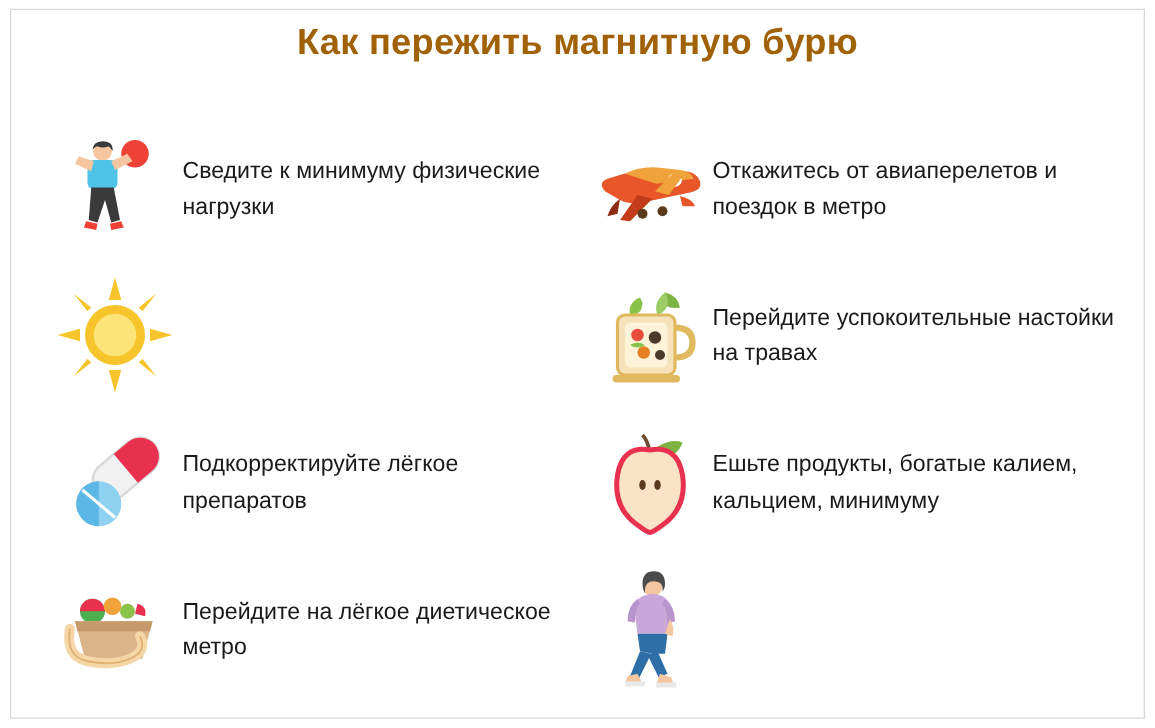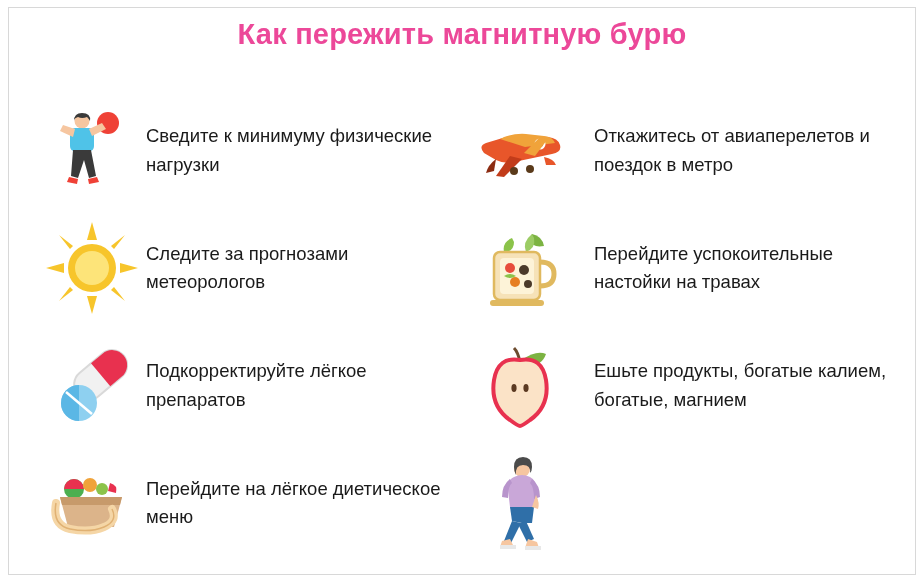--- a/index.html
+++ b/index.html
@@ -29,21 +29,21 @@
     pointer-events: none;
   }
   .title {
     position: absolute;
     left: 0;
     top: 18px;
     width: 924px;
     text-align: center;
     font-size: 29px;
     font-weight: bold;
-    color: #ec4899;
+    color: #a16207;
     letter-spacing: 0.2px;
   }
   .grid {
     position: absolute;
     left: 30px;
     top: 92px;
     width: 864px;
     height: 470px;
     display: grid;
     grid-template-columns: 1fr 1fr;
@@ -66,21 +66,21 @@
     justify-content: center;
   }
   .tip .text {
     font-size: 18.5px;
     line-height: 1.55;
     color: #1a1a1a;
     max-width: 320px;
   }
   
   .col2 .icon { flex-basis: 100px; width: 100px; }
-  .col2 .text { max-width: 330px; margin-left: 24px; }
+  .col2 .text { max-width: 330px; }
 </style>
 </head>
 <body>
 
 <div id="infographic">
 
   <div class="frame"></div>
 
   <div class="title">Как пережить магнитную бурю</div>
 
@@ -131,21 +131,20 @@
             <polygon points="96,50 78,45 78,55"></polygon>
             <polygon points="17,17 31,28 28,31"></polygon>
             <polygon points="83,17 72,31 69,28"></polygon>
             <polygon points="17,83 28,69 31,72"></polygon>
             <polygon points="83,83 69,72 72,69"></polygon>
           </g>
           <circle cx="50" cy="50" r="24" fill="#f7c52b"></circle>
           <circle cx="50" cy="50" r="17" fill="#fde479"></circle>
         </svg>
       </span>
-      <span class="text">Следите за прогнозами метеорологов</span>
     </div>
 
     <div class="tip col2">
       <span class="icon">
         <svg width="100" height="100" viewBox="0 0 100 100">
           <path d="M62 16 q10 2 12 12 q-12 2 -14 -6z" fill="#7cb342"></path>
           <path d="M62 16 q-10 8 -6 18 q10 -4 8 -14z" fill="#9ccc65"></path>
           <path d="M42 20 q-10 4 -8 14 q10 0 10 -10z" fill="#8bc34a"></path>
           <rect x="24" y="34" width="46" height="48" rx="6" fill="#f6e2b8" stroke="#e0b95f" stroke-width="2.5"></rect>
           <path d="M70 44 q14 0 14 12 q0 12 -14 12" fill="none" stroke="#e0b95f" stroke-width="5"></path>
@@ -180,38 +179,38 @@
       <span class="icon">
         <svg width="100" height="100" viewBox="0 0 100 100">
           <path d="M52 24 q14 -10 24 -6 q-4 12 -18 12z" fill="#7cb342"></path>
           <path d="M50 26 q-2 -10 -6 -14" stroke="#6d4c2f" stroke-width="3" fill="none"></path>
           <path d="M50 24 q-22 -4 -26 20 q-4 26 16 40 q8 6 10 6 q2 0 10 -6 q20 -14 16 -40 q-4 -24 -26 -20z" fill="#fbe3c7"></path>
           <path d="M50 24 q-22 -4 -26 20 q-4 26 16 40 q8 6 10 6 q2 0 10 -6 q20 -14 16 -40 q-4 -24 -26 -20z" fill="none" stroke="#e8314f" stroke-width="4"></path>
           <ellipse cx="44" cy="52" rx="2.6" ry="4" fill="#5b3a22"></ellipse>
           <ellipse cx="56" cy="52" rx="2.6" ry="4" fill="#5b3a22"></ellipse>
         </svg>
       </span>
-      <span class="text">Ешьте продукты, богатые калием, богатые, магнием</span>
+      <span class="text">Ешьте продукты, богатые калием, кальцием, минимуму</span>
     </div>
 
     <div class="tip">
       <span class="icon">
         <svg width="100" height="100" viewBox="0 0 100 100">
           <circle cx="32" cy="36" r="10" fill="#4caf50"></circle>
           <path d="M22 36 a10 10 0 0 1 20 0z" fill="#e8314f"></path>
           <circle cx="48" cy="32" r="7" fill="#f0a33a"></circle>
           <circle cx="60" cy="36" r="6" fill="#8bc34a"></circle>
           <path d="M68 30 q8 2 6 10 l-8 -2z" fill="#e8314f"></path>
           <path d="M18 44 h62 l-8 30 h-46z" fill="#dcb48a"></path>
           <path d="M18 44 h62 l-2 8 h-58z" fill="#c79a6b"></path>
           <path d="M14 50 q-4 22 14 26 q20 4 34 -2 q14 -6 8 -18" fill="none" stroke="#f5d6a6" stroke-width="8" stroke-linecap="round"></path>
           <path d="M14 50 q-4 22 14 26 q20 4 34 -2 q14 -6 8 -18" fill="none" stroke="#e0b173" stroke-width="1.5"></path>
         </svg>
       </span>
-      <span class="text">Перейдите на лёгкое диетическое меню</span>
+      <span class="text">Перейдите на лёгкое диетическое метро</span>
     </div>
 
     <div class="tip col2">
       <span class="icon">
         <svg width="100" height="100" viewBox="0 0 100 100">
           <circle cx="52" cy="16" r="8" fill="#f6c6a0"></circle>
           <path d="M44 14 q0 -10 9 -10 q9 0 9 10 q0 4 -2 6 q1 -8 -7 -8 q-8 0 -7 10 q-2 -4 -2 -8z" fill="#4b4b4b"></path>
           <path d="M44 24 q8 -4 16 0 q8 4 6 16 l-2 14 h-24 l-2 -16 q-2 -10 6 -14z" fill="#c9a7d8"></path>
           <path d="M40 26 q-8 6 -8 18 l6 1 q0 -12 4 -15z" fill="#b894cc"></path>
           <path d="M62 26 q8 6 8 18 l-6 2 q0 -12 -4 -16z" fill="#b894cc"></path>

